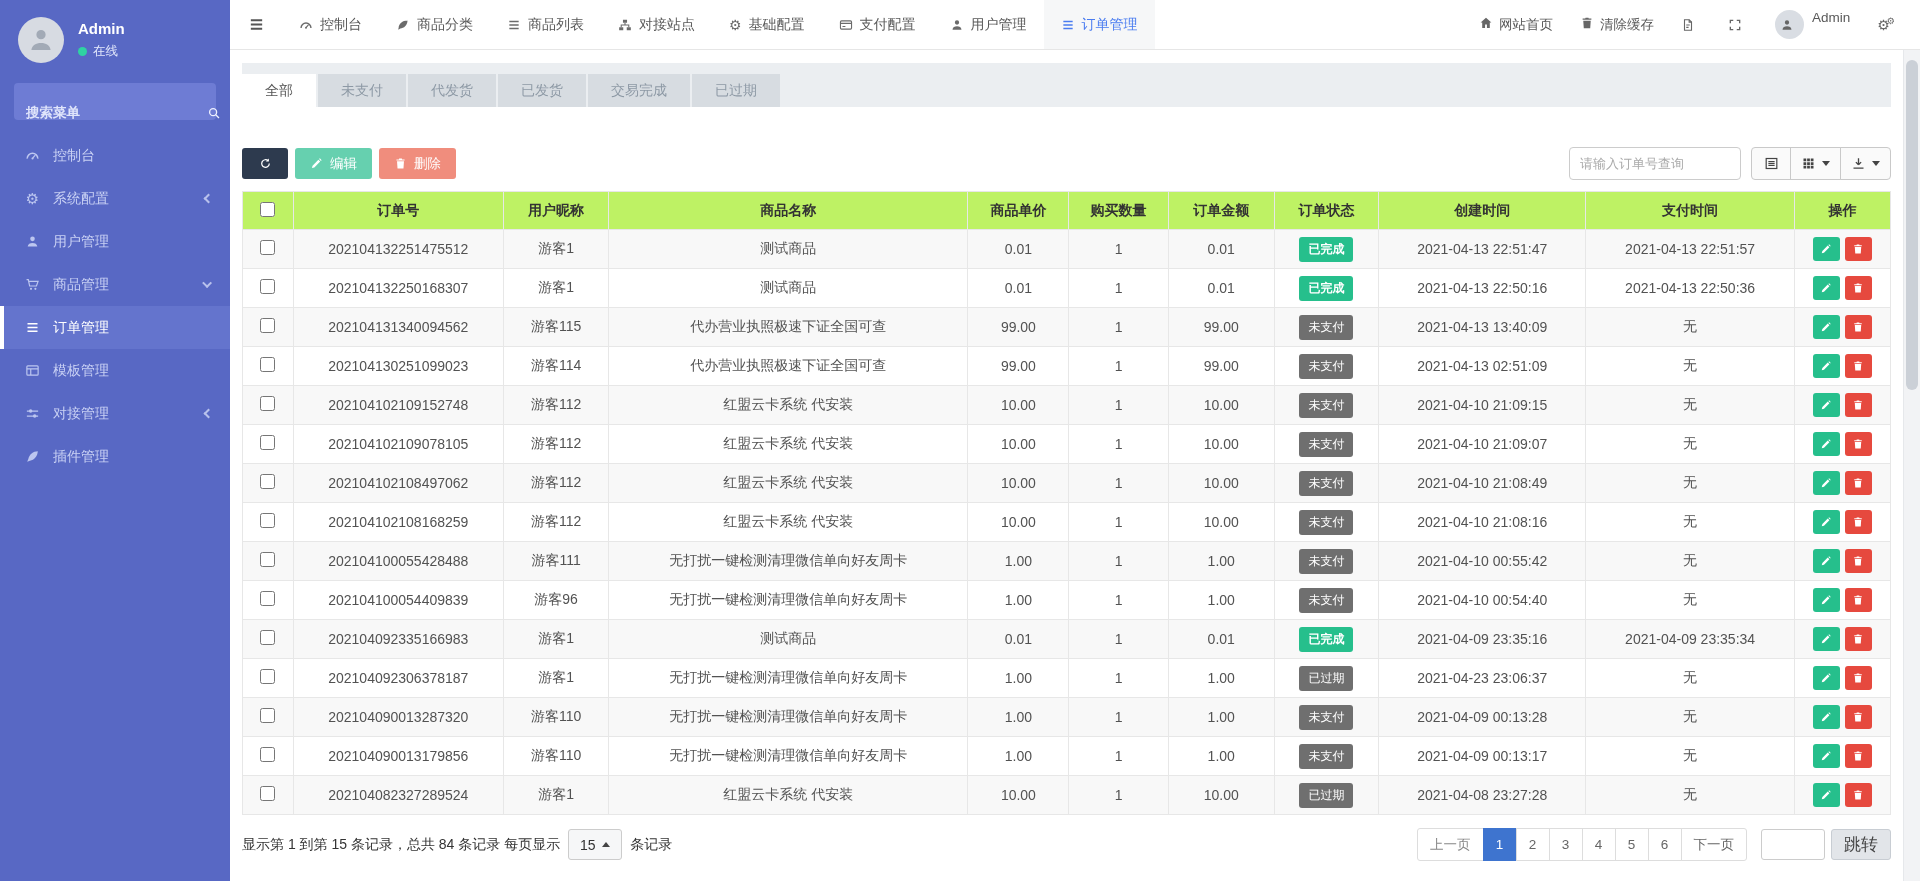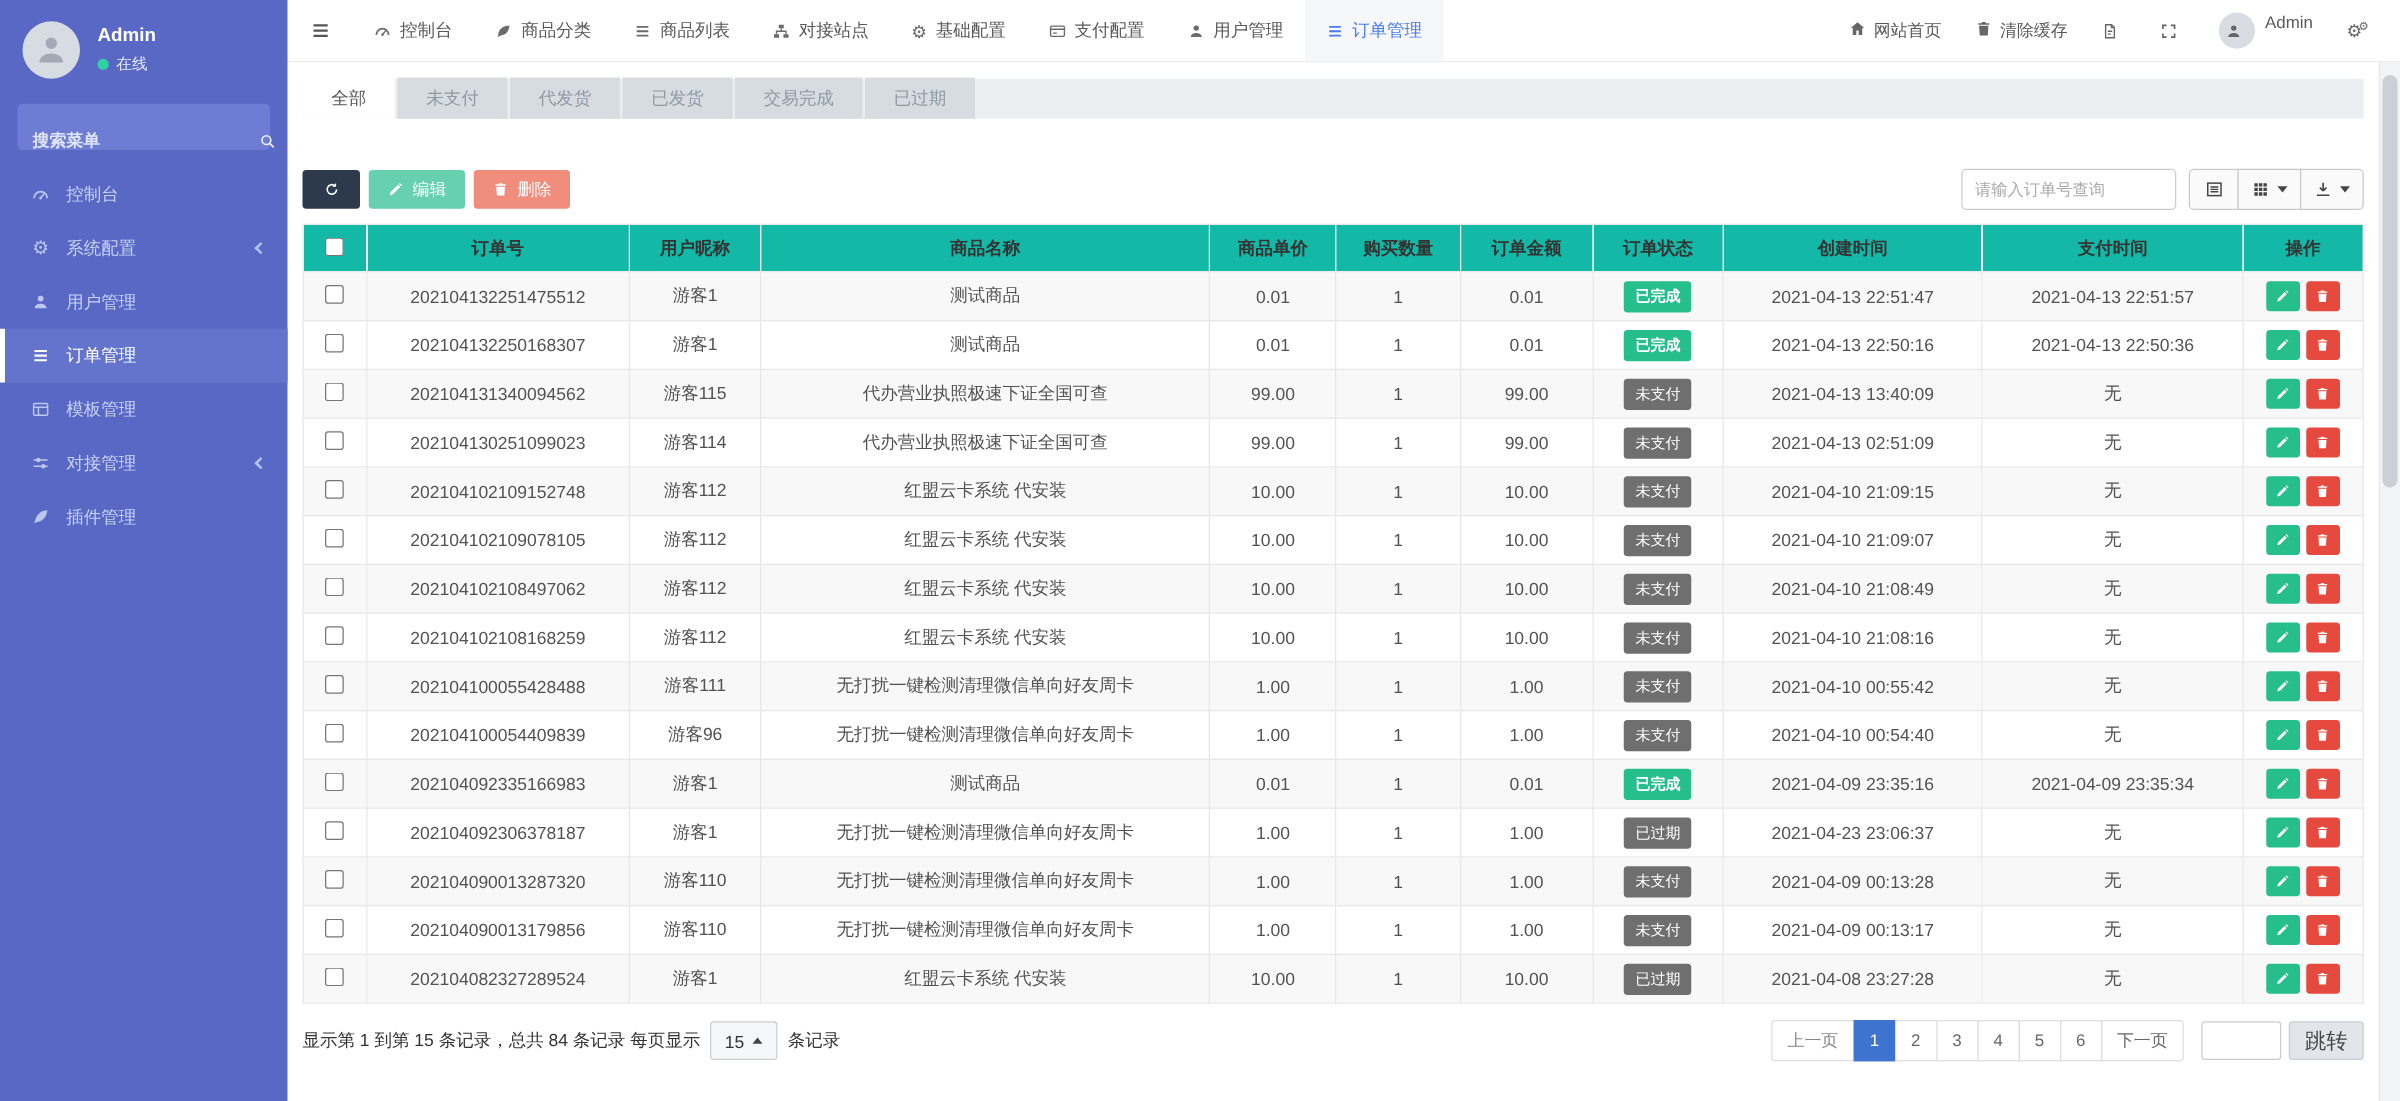--- a/index.html
+++ b/index.html
@@ -53,21 +53,21 @@
     display:flex; align-items:center; justify-content:center; font-size:19px; margin-right:8px; }
 
   
   .content { position:absolute; left:0; right:17px; top:50px; bottom:0; background:#fff;
     padding:13px 12px 0 12px; overflow:hidden; }
   .scrollbar { position:absolute; right:0; top:50px; bottom:0; width:17px; background:#f2f3f5;
     border-left:1px solid #e6e8eb; }
   .scroll-thumb { position:absolute; left:2px; right:2px; top:10px; height:330px;
     background:#cbd0d7; border-radius:7px; }
 
-  .tab-strip { background:#ebeef1; height:32px; display:flex; align-items:flex-end; }
+  .tab-strip { background:#ebeef1; height:44px; display:flex; align-items:flex-end; }
   .tab { height:33px; display:flex; align-items:center; padding:0 23px; margin-right:2px;
     background:#d7dce1; color:#8d99a5; cursor:pointer; font-size:14px; }
   .tab.active { background:#fff; color:#555; }
 
   .toolbar { margin-top:40px; display:flex; align-items:center; }
   .btn { border:none; outline:none; cursor:pointer; border-radius:3px; height:31px;
     display:inline-flex; align-items:center; justify-content:center; font-size:13.5px; color:#fff; }
   .btn .icon { font-size:13px; }
   .btn-refresh { width:46px; background:#2d3a4e; }
   .btn-edit { background:#66d0af; padding:0 15px; margin-left:7px; }
@@ -84,21 +84,21 @@
   .gbtn:first-child { border-radius:4px 0 0 4px; margin-left:0; }
   .gbtn:last-child { border-radius:0 4px 4px 0; }
   .gbtn .icon { font-size:15px; }
   .caret { width:0; height:0; border-left:4px solid transparent; border-right:4px solid transparent;
     border-top:5px solid #444; display:inline-block; }
   .caret-up { border-top:none; border-bottom:5px solid #444; }
 
   
   table { width:100%; border-collapse:collapse; margin-top:11px; table-layout:fixed; }
   th,td { border:1px solid #e7e7e7; text-align:center; overflow:hidden; white-space:nowrap; }
-  thead th { height:38px; font-weight:bold; color:#333; font-size:14px; background:#14b8a6; }
+  thead th { height:38px; font-weight:bold; color:#333; font-size:14px; background:#bef264; }
   tbody td { height:39px; color:#525252; font-size:14px; }
   tbody tr:nth-child(odd) { background:#f8f8f8; }
   input[type=checkbox] { width:15px; height:15px; cursor:pointer; accent-color:#4a7cf0; }
   .badge { display:inline-block; padding:4px 9px; border-radius:3px; color:#fff; font-size:12px; }
   .badge.success { background:#26bf8c;font-weight:bold; }
   .badge.muted { background:#6f6f6f; }
   .row-btn { width:27px; height:24px; border:none; border-radius:3px; cursor:pointer;
     display:inline-flex; align-items:center; justify-content:center; color:#fff; font-size:12px; }
   .row-btn.edit { background:#26bf8c; margin-right:5px; }
   .row-btn.del { background:#e6493e; }
@@ -167,20 +167,31 @@
         <span class="lbl">系统配置</span>
         <span class="chev chev-left"></span>
       </div>
       <div class="side-item">
         <span class="icon">
           <svg viewBox="0 0 24 24">
             <path fill="currentColor" d="M12 11.4a3.7 3.7 0 1 0 0-7.4 3.7 3.7 0 0 0 0 7.4zM4.3 20c.4-3.9 3.7-5.7 7.7-5.7s7.3 1.8 7.7 5.7z"></path>
           </svg>
         </span>
         <span class="lbl">用户管理</span>
+      </div>
+      <div class="side-item">
+        <span class="icon">
+          <svg viewBox="0 0 24 24">
+            <path fill="none" stroke="currentColor" stroke-width="1.9" d="M2.5 4.2h2.8l2.1 10.2h10.9L20.9 7H6.1"></path>
+            <circle cx="9.6" cy="18.9" r="1.7" fill="currentColor"></circle>
+            <circle cx="16.6" cy="18.9" r="1.7" fill="currentColor"></circle>
+          </svg>
+        </span>
+        <span class="lbl">商品管理</span>
+        <span class="chev chev-down"></span>
       </div>
       <div class="side-item active">
         <span class="icon">
           <svg viewBox="0 0 24 24">
             <path stroke="currentColor" stroke-width="2.6" d="M4 6h16M4 12h16M4 18h16"></path>
           </svg>
         </span>
         <span class="lbl">订单管理</span>
       </div>
       <div class="side-item">

